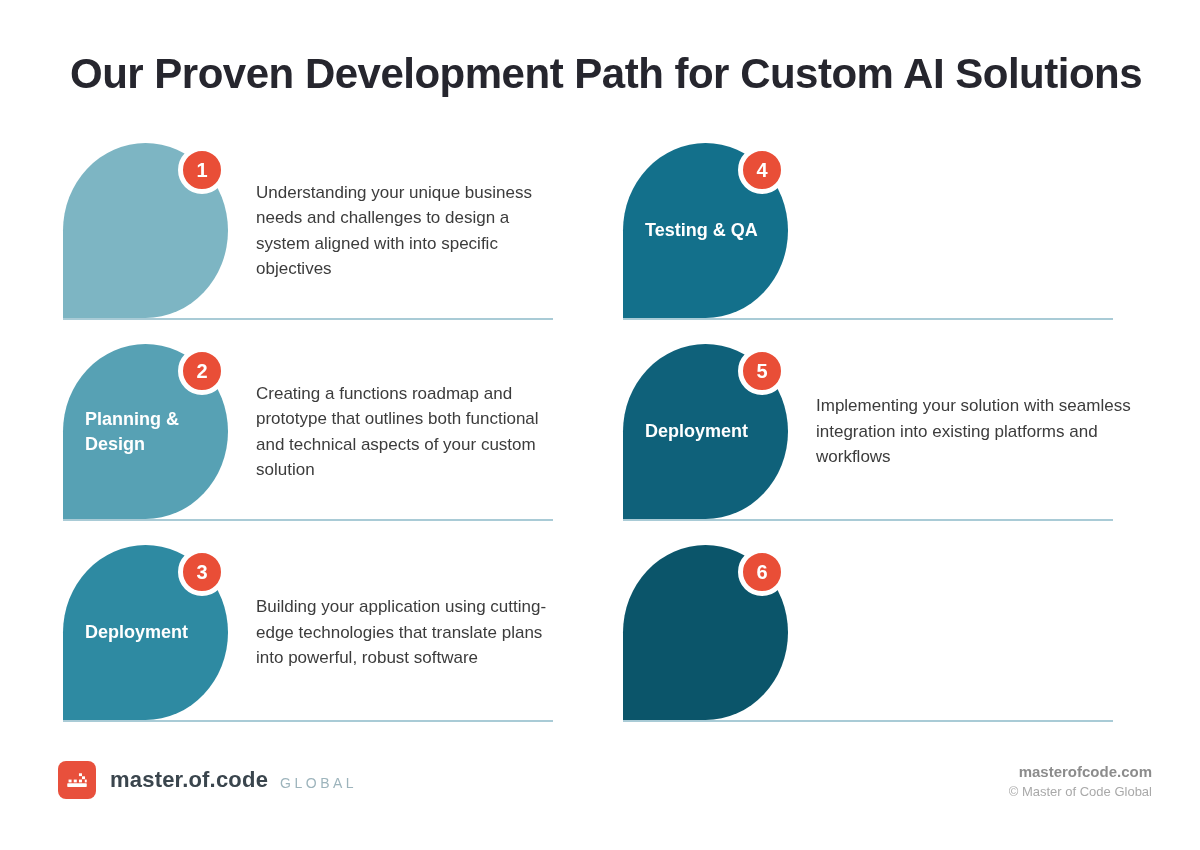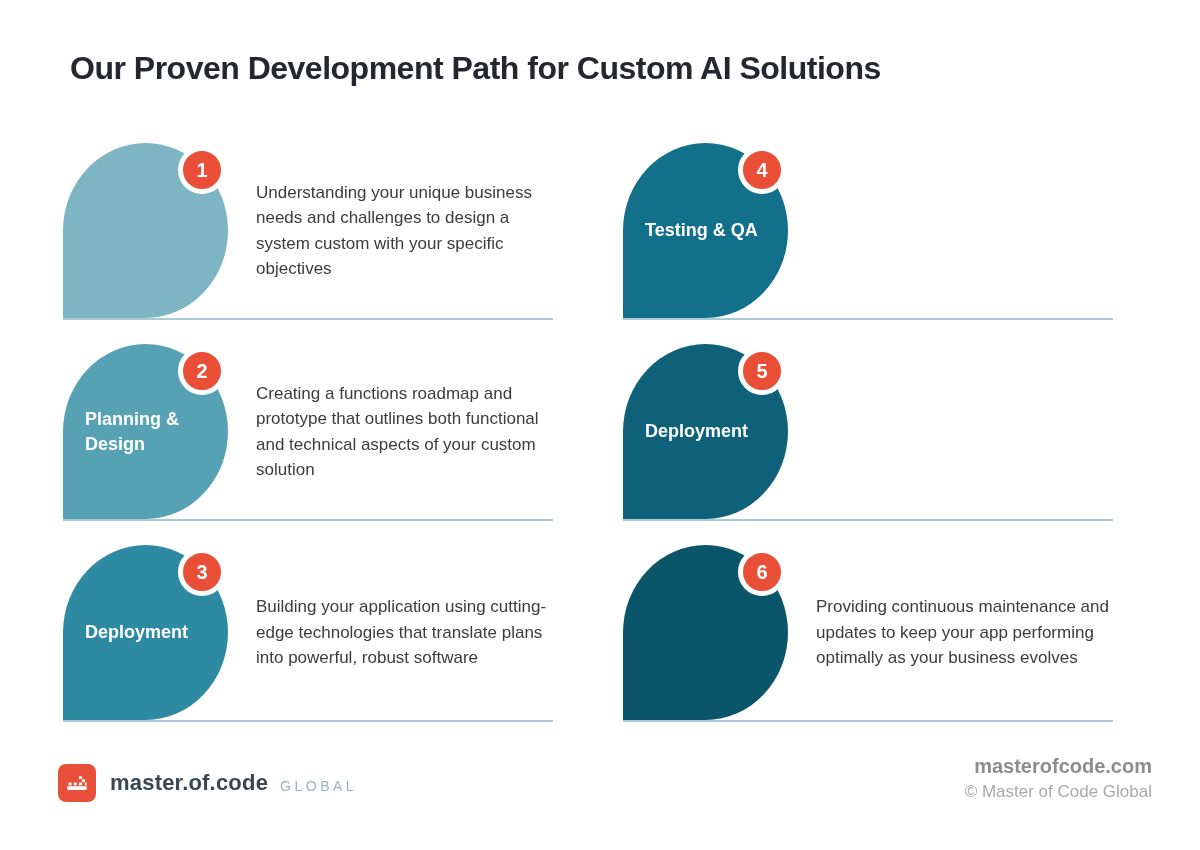--- a/index.html
+++ b/index.html
@@ -5,21 +5,21 @@
   html,body { margin:0; padding:0; }
   body {
     width:1200px; height:850px; background:#ffffff;
     font-family:"Liberation Sans", sans-serif;
     -webkit-font-smoothing:antialiased;
   }
   .page { position:relative; width:1200px; height:850px; overflow:hidden; background:#ffffff; }
 
   .title {
     position:absolute; top:50px; left:70px; margin:0;
-    font-size:32px; font-weight:800; letter-spacing:-0.5px;
+    font-size:42px; font-weight:800; letter-spacing:-0.5px;
     color:#26262e; white-space:nowrap;
   }
 
   .grid {
     position:absolute; top:143px; left:63px;
     display:grid;
     grid-template-columns:490px 520px;
     grid-template-rows:repeat(3, auto);
     grid-auto-flow:column;
     column-gap:70px;
@@ -66,40 +66,40 @@
   .brand-name {
     margin-left:14px; font-size:22px; font-weight:600;
     color:#3a454d; letter-spacing:0.2px;
   }
   .brand-suffix {
     margin-left:12px; margin-top:5px;
     font-size:14px; font-weight:400; letter-spacing:3.5px;
     color:#9db4bc;
   }
   .site { text-align:right; }
-  .site-url { font-size:20px; font-weight:700; color:#8c8c8c; }
-  .site-copy { font-size:17px; color:#a9a9a9; margin-top:4px; }
+  .site-url { font-size:15px; font-weight:700; color:#8c8c8c; }
+  .site-copy { font-size:13px; color:#a9a9a9; margin-top:4px; }
 </style>
 </head>
 <body>
 
 <div class="page">
 
   <h1 class="title">Our Proven Development Path for Custom AI Solutions</h1>
 
   <div class="grid">
 
     <div class="step">
       <div class="step-main">
         <div class="blob" style="background: rgb(125, 181, 195);">
           <span class="badge" style="background: rgb(233, 78, 55);">
             <span class="badge-number">1</span>
           </span>
         </div>
-        <p class="desc">Understanding your unique business needs and challenges to design a system custom with your specific objectives</p>
+        <p class="desc">Understanding your unique business needs and challenges to design a system aligned with into specific objectives</p>
       </div>
       <div class="separator" style="background: rgb(169, 203, 214);"></div>
     </div>
 
     <div class="step">
       <div class="step-main">
         <div class="blob" style="background: rgb(87, 161, 180);">
           <span class="blob-label">Planning &amp; Design</span>
           <span class="badge" style="background: rgb(233, 78, 55);">
             <span class="badge-number">2</span>
@@ -136,32 +136,32 @@
     </div>
 
     <div class="step">
       <div class="step-main">
         <div class="blob" style="background: rgb(15, 97, 122);">
           <span class="blob-label">Deployment</span>
           <span class="badge" style="background: rgb(233, 78, 55);">
             <span class="badge-number">5</span>
           </span>
         </div>
+        <p class="desc">Implementing your solution with seamless integration into existing platforms and workflows</p>
       </div>
       <div class="separator" style="background: rgb(169, 203, 214);"></div>
     </div>
 
     <div class="step">
       <div class="step-main">
         <div class="blob" style="background: rgb(11, 85, 106);">
           <span class="badge" style="background: rgb(233, 78, 55);">
             <span class="badge-number">6</span>
           </span>
         </div>
-        <p class="desc">Providing continuous maintenance and updates to keep your app performing optimally as your business evolves</p>
       </div>
       <div class="separator" style="background: rgb(169, 203, 214);"></div>
     </div>
 
   </div>
 
   <div class="footer">
     <div class="brand">
       <span class="logo-mark" style="background: rgb(232, 80, 60);">
         <svg width="26" height="26" viewBox="0 0 24 24" fill="#ffffff" xmlns="http://www.w3.org/2000/svg">

